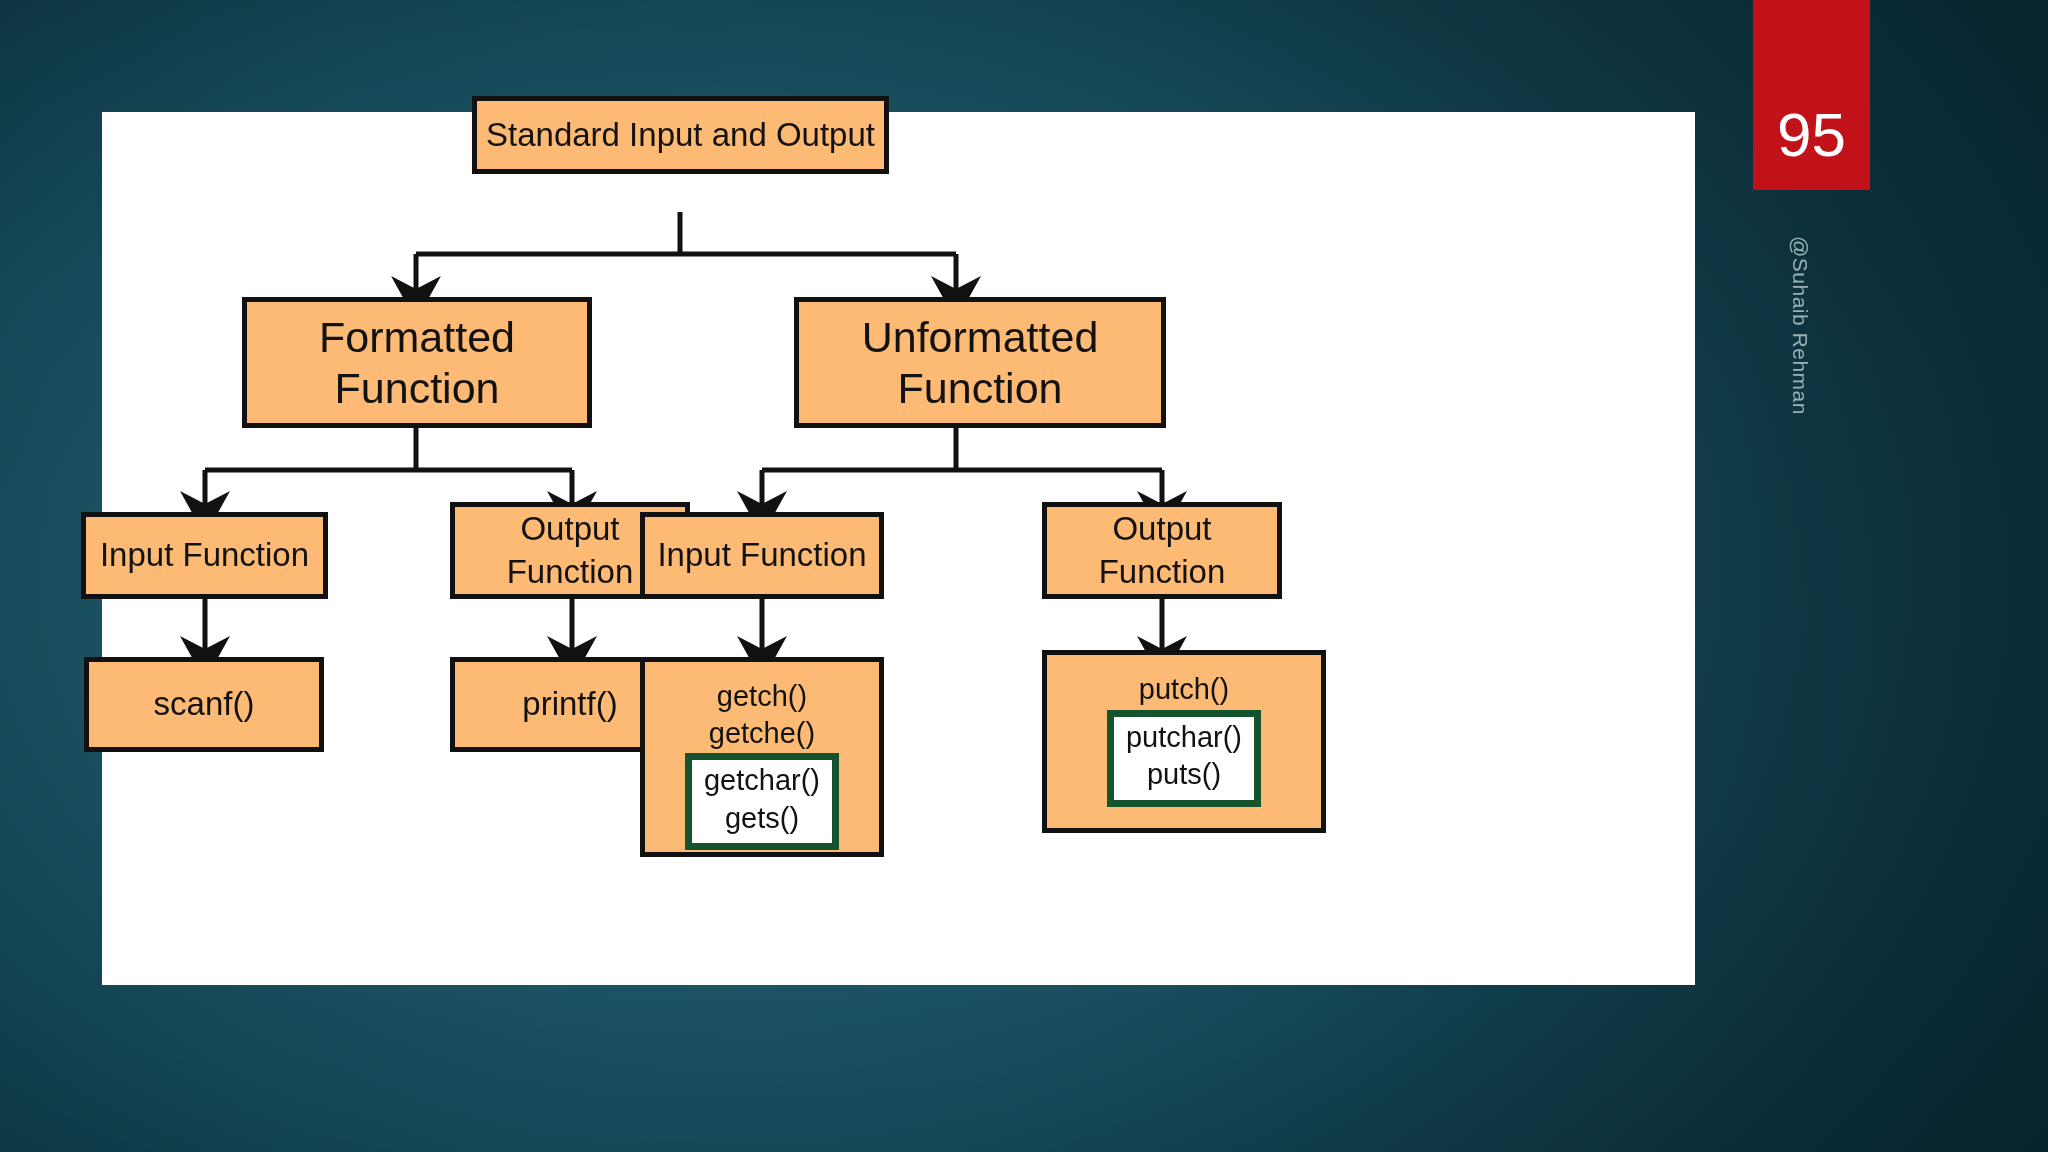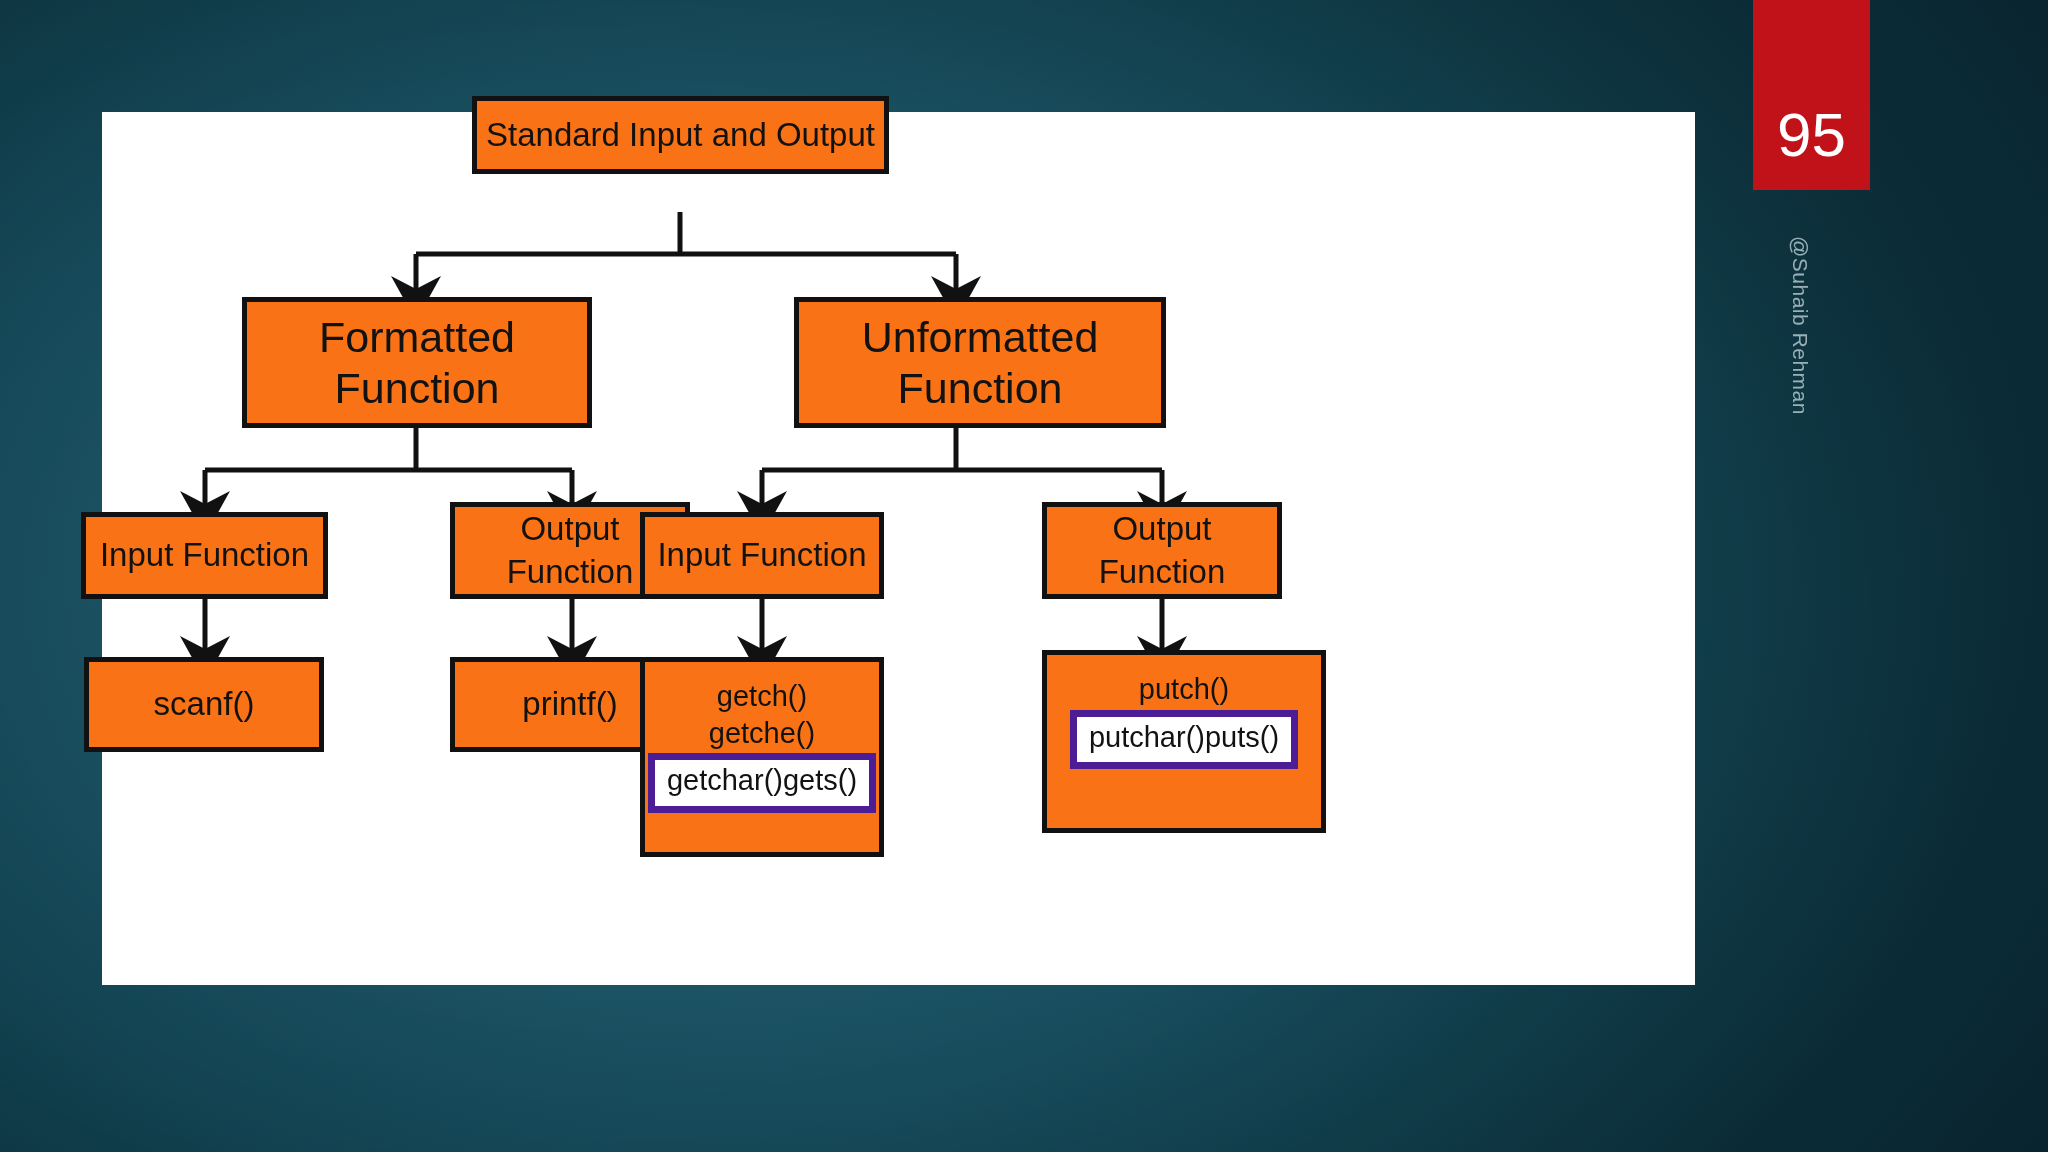--- a/index.html
+++ b/index.html
@@ -84,21 +84,21 @@
     top: 0;
     width: 1593px;
     height: 873px;
   }
 
   
   .node {
     position: absolute;
     box-sizing: border-box;
     border: 5px solid #111111;
-    background: #f97316;
+    background: #fdba74;
     display: flex;
     align-items: center;
     justify-content: center;
     text-align: center;
     color: #121212;
     line-height: 1.18;
     z-index: 3;
   }
   .node .label { display: block; padding: 0 6px; }
   .node.two-line .label { line-height: 1.28; }
@@ -121,23 +121,24 @@
     width: 100%;
   }
   .fn-list .fn {
     font-size: 29px;
     line-height: 1.26;
     color: #121212;
     white-space: nowrap;
   }
   .fn-group {
     box-sizing: border-box;
-    border: 7px solid #4c1d95;
+    border: 7px solid #14532d;
     background: #ffffff;
     display: flex;
+    flex-direction: column;
     align-items: center;
     padding: 2px 12px 6px 12px;
     margin-top: 2px;
   }
   .fn-group .fn { line-height: 1.3; }
 </style>
 </head>
 <body>
 
 <div id="slide">

